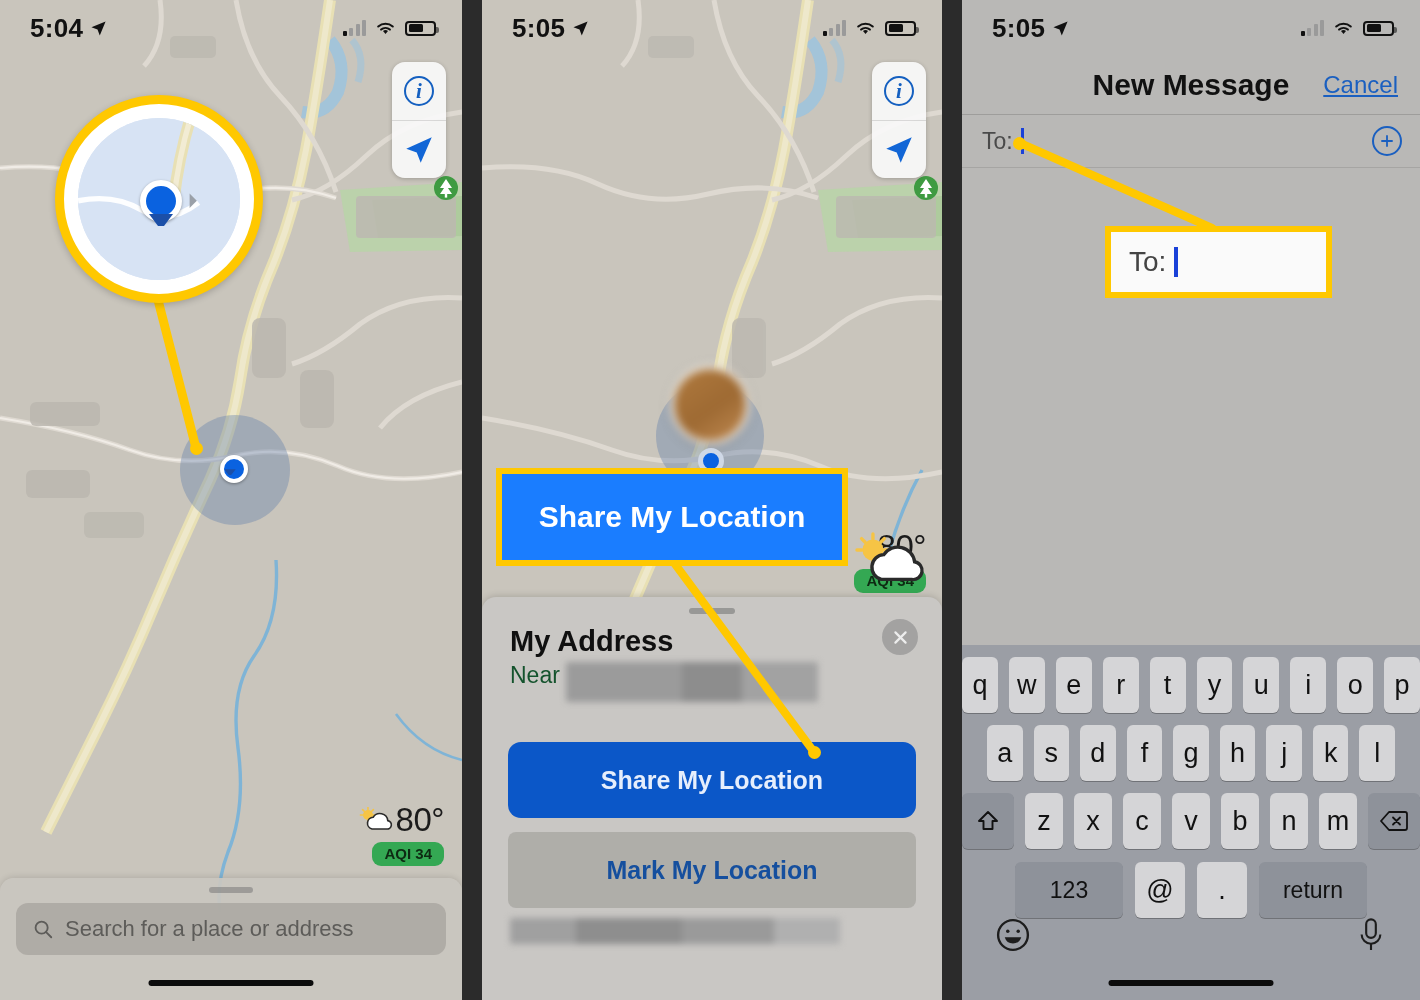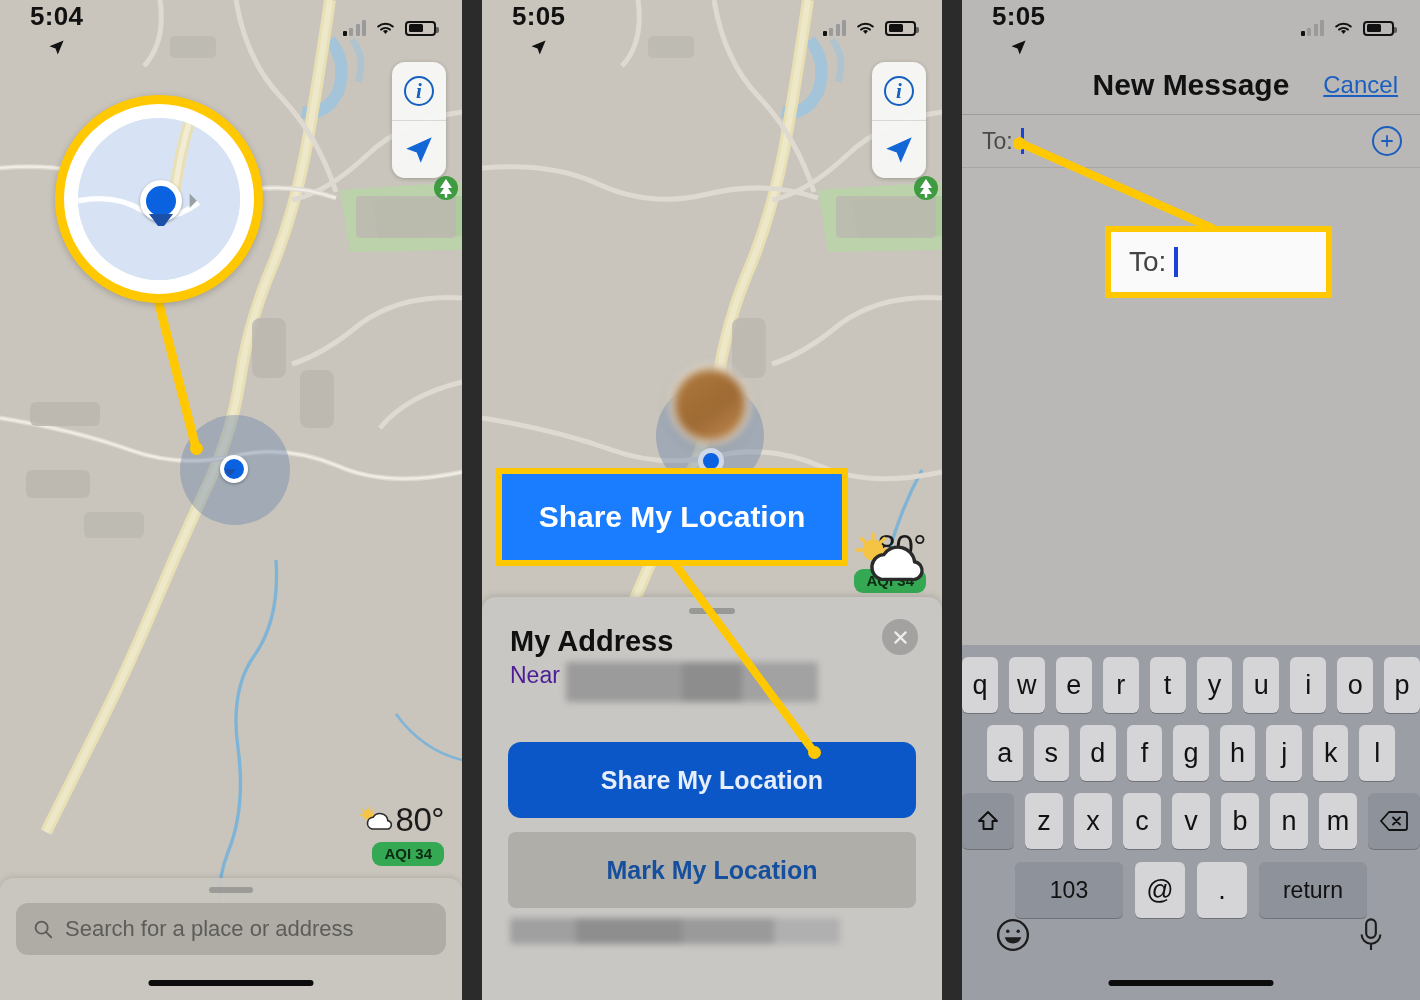--- a/index.html
+++ b/index.html
@@ -26,21 +26,21 @@
     background: #c9c5bc;
   }
   .map svg { position: absolute; inset: 0; width: 100%; height: 100%; }
 
   
   .statusbar {
     position: absolute; top: 0; left: 0; right: 0; height: 56px;
     display: flex; align-items: center; justify-content: space-between;
     padding: 0 26px 0 30px; z-index: 40;
   }
-  .status-time { font-size: 26px; font-weight: 600; color: #111; letter-spacing: .3px; display:flex; align-items:center; gap:7px;flex-direction:column;}
+  .status-time { font-size: 26px; font-weight: 600; color: #111; letter-spacing: .3px; display:flex; align-items:center; gap:7px;}
   .status-right { display: flex; align-items: center; gap: 9px; }
   .loc-arrow { display:inline-block; width: 17px; height: 17px; }
 
   .bars { display: flex; align-items: flex-end; gap: 2.5px; height: 16px; }
   .bars i { display:block; width: 4px; background: #111; border-radius: 1px; }
   .bars i:nth-child(1){ height: 5px; }
   .bars i:nth-child(2){ height: 8px; background:#9a9a9a;}
   .bars i:nth-child(3){ height: 12px; background:#9a9a9a;}
   .bars i:nth-child(4){ height: 16px; background:#9a9a9a;}
   .battery { width: 31px; height: 15px; border: 2px solid #111; border-radius: 4px; position: relative; padding:1.5px;}
@@ -106,21 +106,21 @@
   .hl-box { position: absolute; border: 6px solid #ffc800; z-index: 34; }
 
   
   .info-sheet {
     position: absolute; left: 0; right: 0; bottom: 0; top: 597px;
     background: #c9c7c4; border-radius: 14px 14px 0 0; z-index: 24;
     box-shadow: 0 -1px 7px rgba(0,0,0,.16);
   }
   .sheet-grabber { width: 46px; height: 6px; border-radius: 3px; background: rgba(120,120,120,.6); margin: 11px auto 0; }
   .sheet-title { font-size: 29px; font-weight: 700; color: #101010; margin: 11px 0 0 28px; }
-  .sheet-sub { display:flex; align-items:flex-start; gap: 6px; margin: 4px 0 0 28px; font-size: 23px; color: #4c1d95; }
+  .sheet-sub { display:flex; align-items:flex-start; gap: 6px; margin: 4px 0 0 28px; font-size: 23px; color: #14532d; }
   .redact { display: inline-block; background: #9d9d9d; border-radius: 2px; filter: blur(3px); }
   .close-x {
     position: absolute; right: 24px; top: 22px; width: 36px; height: 36px; border-radius: 50%;
     background: rgba(150,150,150,.75); display: flex; align-items:center; justify-content:center;
   }
   .btn-primary {
     margin: 40px 26px 0; height: 76px; border-radius: 13px; background: #0b57c8;
     display:flex; align-items:center; justify-content:center;
     color: #e6eefc; font-size: 25px; font-weight: 600;
   }
@@ -505,21 +505,21 @@
               <div class="key">m</div>
             </div>
           <div class="key wide">
             <svg width="28" height="22" viewBox="0 0 28 22">
               <path d="M9 2 H25 a2 2 0 0 1 2 2 V18 a2 2 0 0 1 -2 2 H9 L1 11 Z" fill="none" stroke="#111" stroke-width="1.8" stroke-linejoin="round"></path>
               <path d="M13 7.5 L20 14.5 M20 7.5 L13 14.5" stroke="#111" stroke-width="1.8" stroke-linecap="round"></path>
             </svg>
           </div>
         </div>
         <div class="kbot">
-          <div class="key num">103</div>
+          <div class="key num">123</div>
           <div class="key sym">@</div>
           <div class="key sym">.</div>
           <div class="key ret">return</div>
         </div>
         <div class="kb-bottom-icons">
           <svg width="38" height="38" viewBox="0 0 24 24">
             <circle cx="12" cy="12" r="9.4" fill="none" stroke="#1d1d1d" stroke-width="1.5"></circle>
             <circle cx="8.7" cy="9.6" r="1.1" fill="#1d1d1d"></circle>
               <circle cx="15.3" cy="9.6" r="1.1" fill="#1d1d1d"></circle>
             <path d="M6.8 13.4 a5.4 5.4 0 0 0 10.4 0 Z" fill="#1d1d1d"></path>

